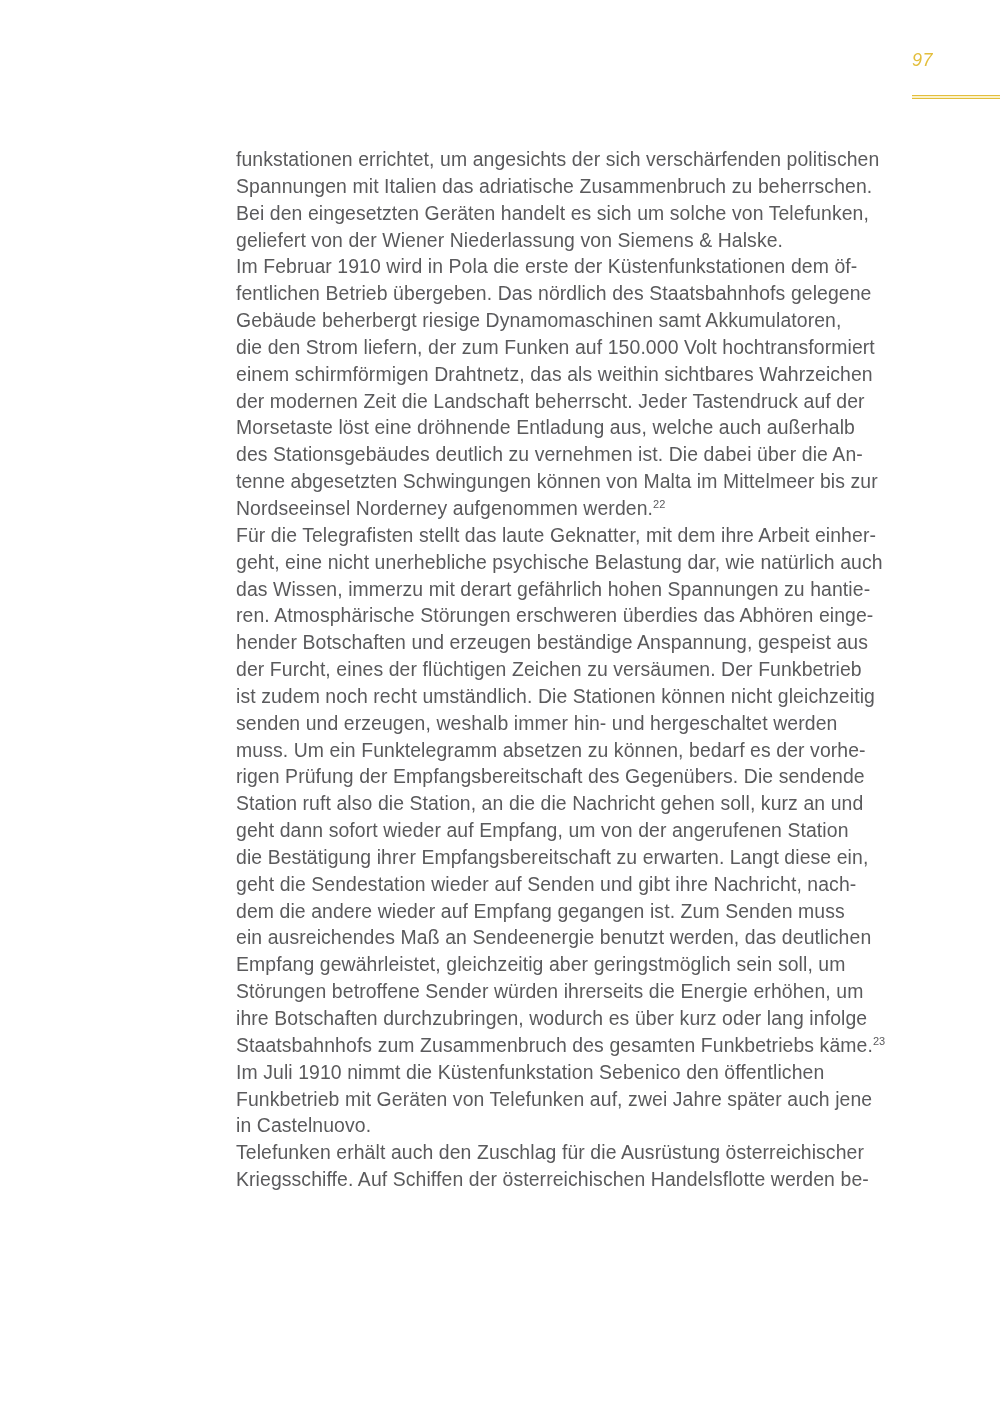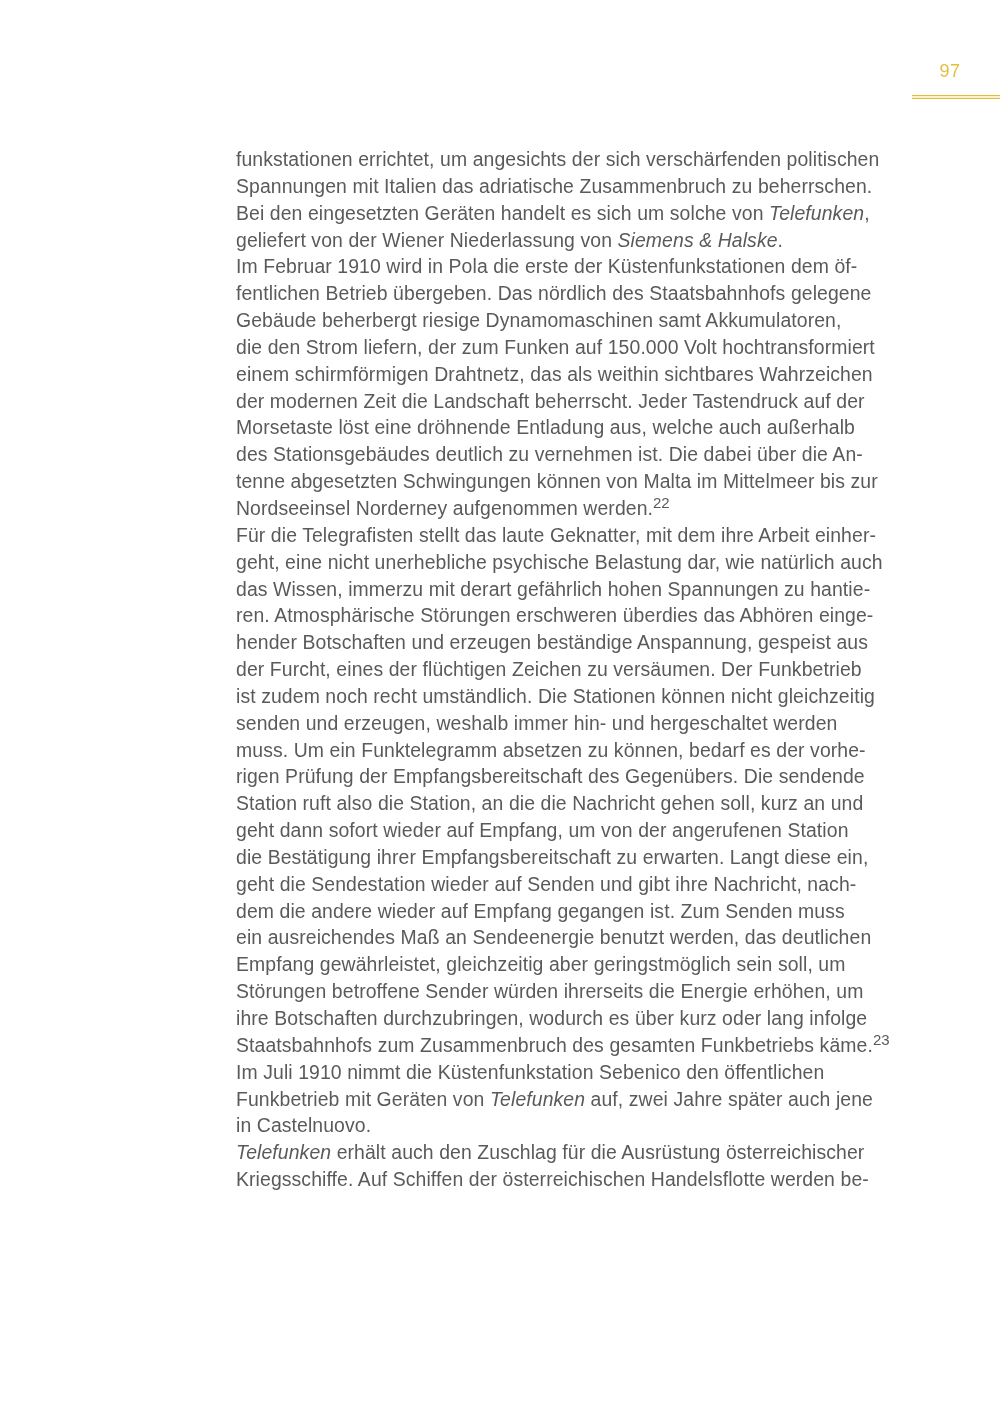--- a/index.html
+++ b/index.html
@@ -15,28 +15,28 @@
     overflow: hidden;
   }
   .page {
     position: absolute;
     inset: 0;
     background: var(--page-bg, #ffffff);
   }
   
   .pagenum {
     position: absolute;
-    top: 61px;
+    top: 50px;
     left: 912px;
     width: 76px;
-    text-align: center;
     font-size: 18px;
     font-weight: 300;
     letter-spacing: 0.5px;
     color: var(--accent, #e3be3c);
+    font-style: italic;
   }
   .header-rule {
     position: absolute;
     top: 95px;
     left: 912px;
     width: 88px;
     height: 1.6px;
     border-top: 1.8px solid var(--accent, #e3be3c);
     border-bottom: 1.8px solid var(--accent, #e3be3c);
     background: var(--accent-pale, #faf2ca);
@@ -50,24 +50,23 @@
     font-size: 19.4px;
     line-height: 26.85px;
     font-weight: 300;
     color: var(--text, #5a5a5c);
     letter-spacing: 0.1px;
   }
   .line {
     white-space: nowrap;
   }
   .line .i {
-    font-style: italic;
   }
   .line .sup {
-    font-size: 15px;
+    font-size: 11px;
     vertical-align: super;
     line-height: 0;
     letter-spacing: 0;
   }
 </style>
 </head>
 <body>
 
 <div class="page">
   <span class="pagenum">97</span>

